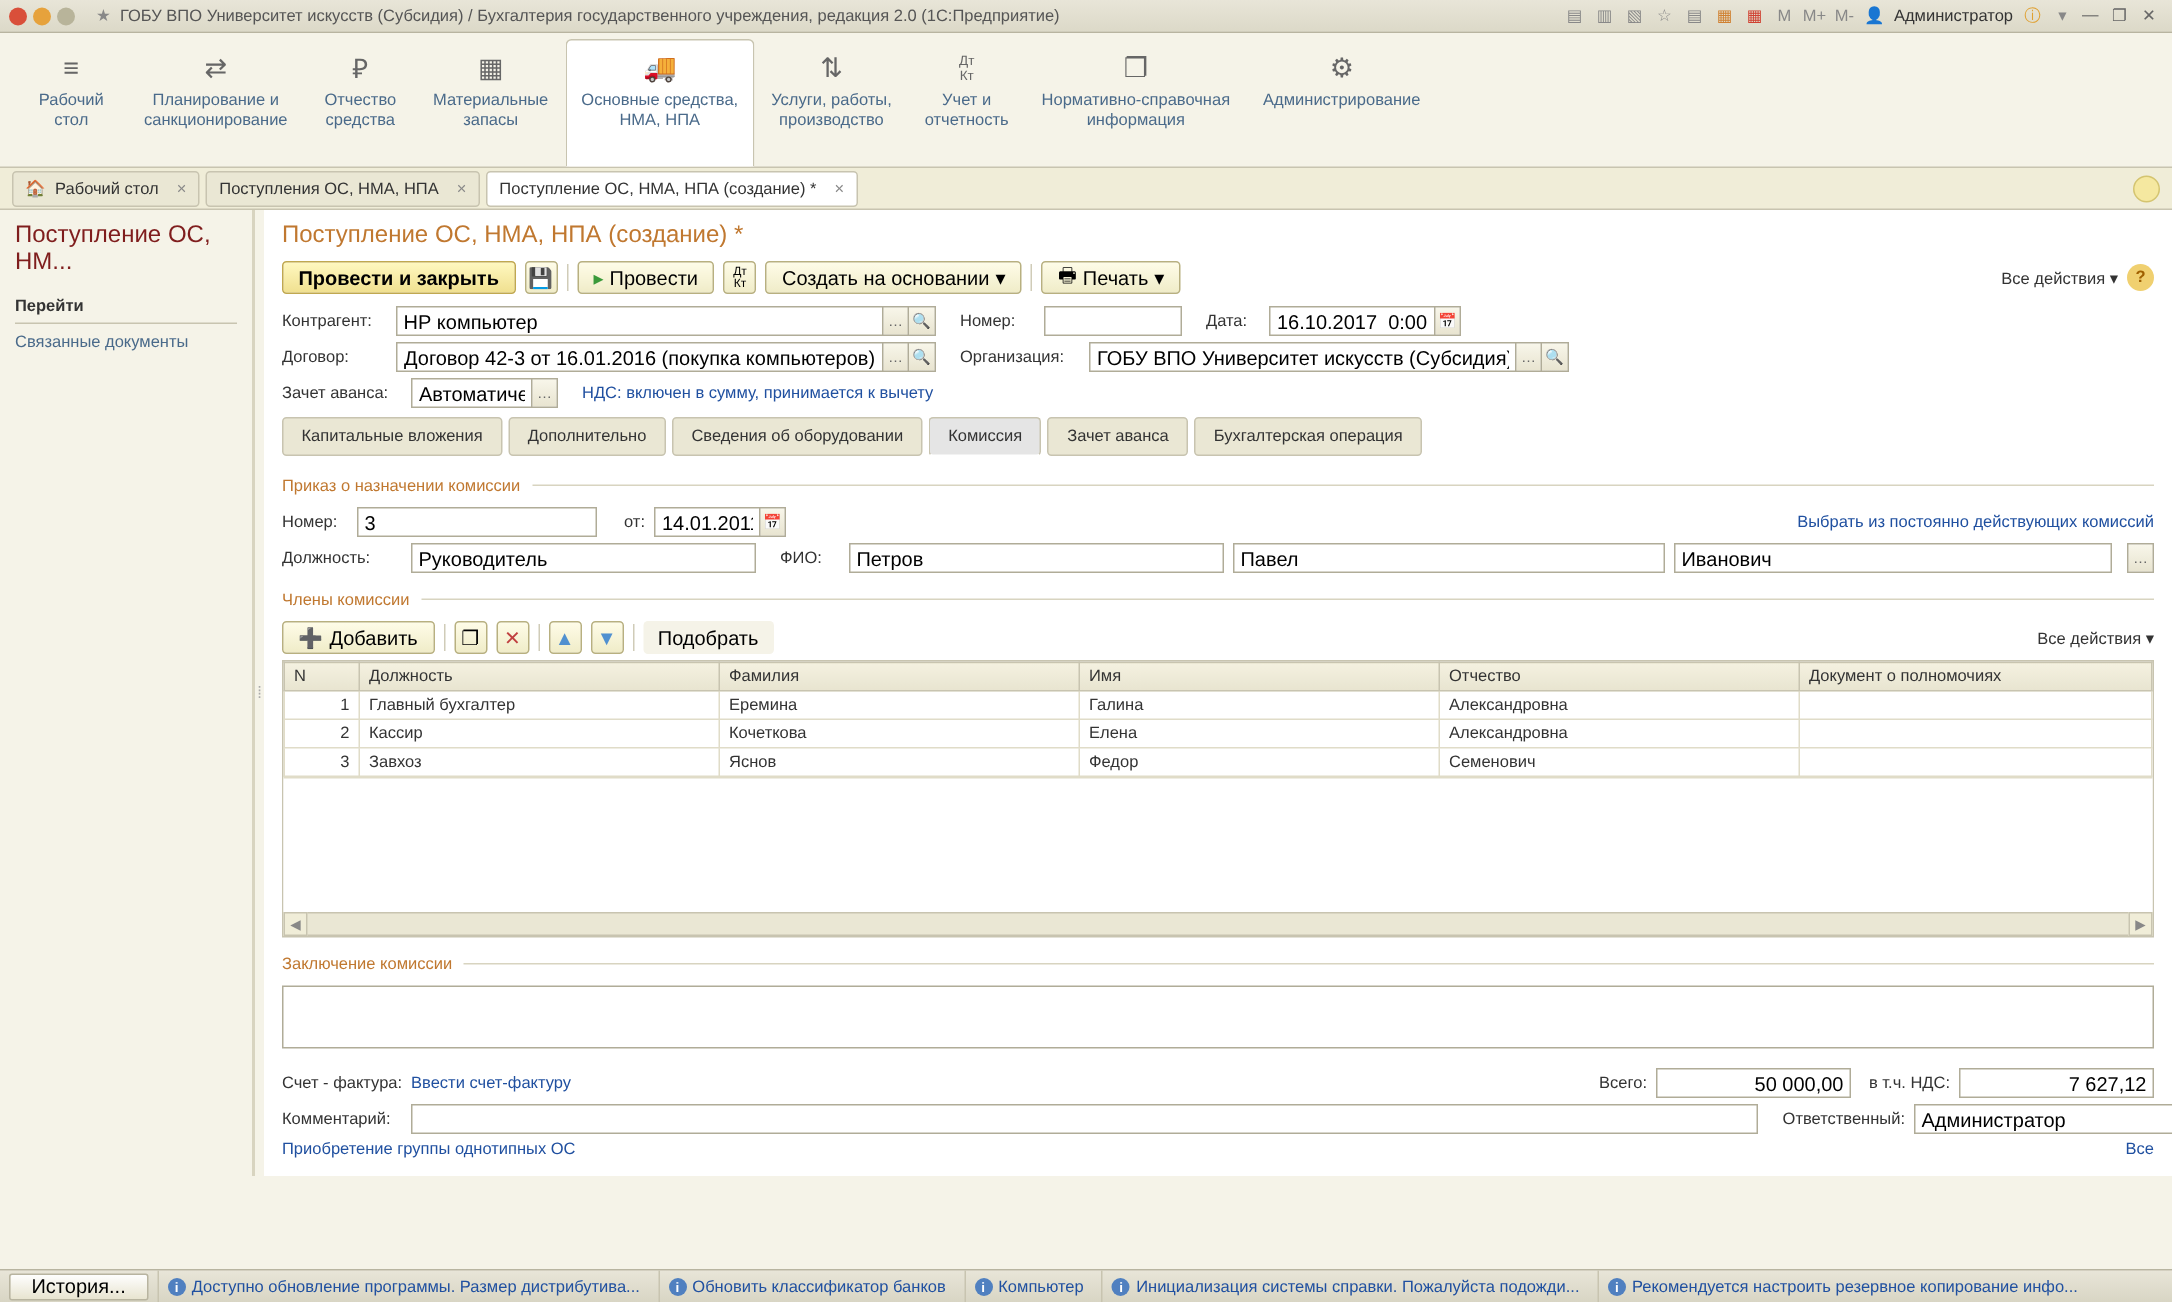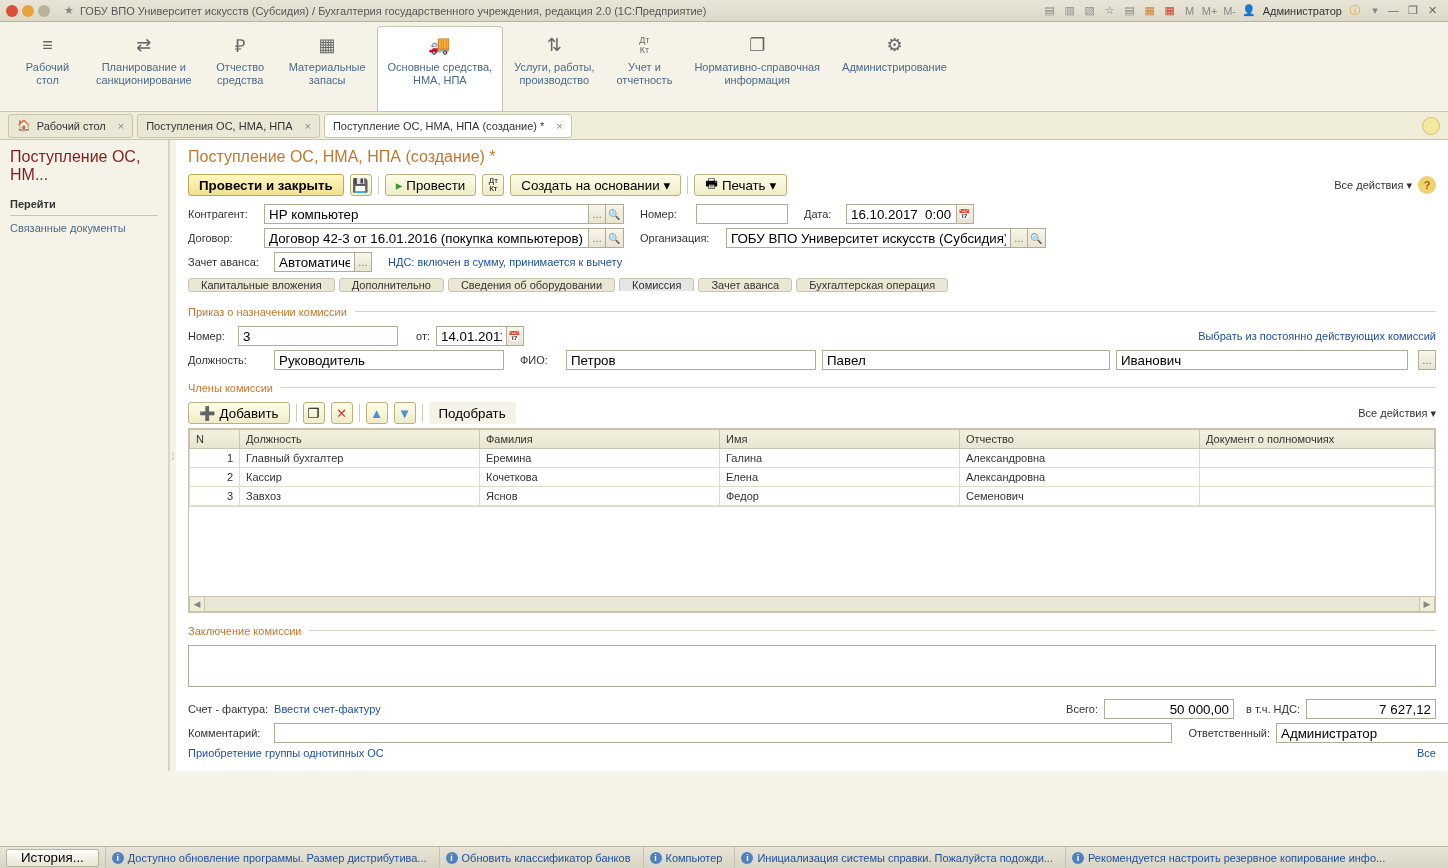--- a/index.html
+++ b/index.html
@@ -46,21 +46,21 @@
 .frow{display:flex;align-items:center;gap:6px;margin-bottom:4px}
 .flabel{width:70px;color:#333}
 .flabel.w80{width:80px}
 .input{height:20px;border:1px solid #b0ac98;background:#fff;padding:0 4px}
 .input-wrap{display:flex;align-items:center}
 .input-wrap .input{border-right:none}
 .ibtn{width:18px;height:20px;border:1px solid #b0ac98;background:linear-gradient(#f8f6ea,#e8e4d0);cursor:pointer;display:inline-flex;align-items:center;justify-content:center;font-size:10px;color:#666}
 .ibtn+.ibtn{border-left:none}
 
 .itabs{display:flex;gap:4px;margin:6px 0 8px}
-.itab{height:14px;background:#eae7d4;border:1px solid #c8c4b0;border-radius:3px;padding:0 12px;display:inline-flex;align-items:center;cursor:pointer}
+.itab{height:26px;background:#eae7d4;border:1px solid #c8c4b0;border-radius:3px;padding:0 12px;display:inline-flex;align-items:center;cursor:pointer}
 .itab.active{background:#e5e5e5;font-weight:normal;border-bottom-color:#fff;position:relative}
 
 .fs-label{color:#c07830;font-size:11px;margin:6px 0 4px}
 .fs-line{height:1px;background:#d8d4c0;flex:1}
 .fs-head{display:flex;align-items:center;gap:8px;margin:6px 0 4px}
 
 .tbl{border:1px solid #c8c4b0;width:100%;border-collapse:collapse}
 .tbl th{background:linear-gradient(#f4f1e0,#e8e4d0);border:1px solid #c8c4b0;padding:3px 6px;text-align:left;font-weight:normal}
 .tbl td{border:1px solid #e0dcc8;padding:3px 6px;background:#fff}
 .tbl td.num{text-align:right}

